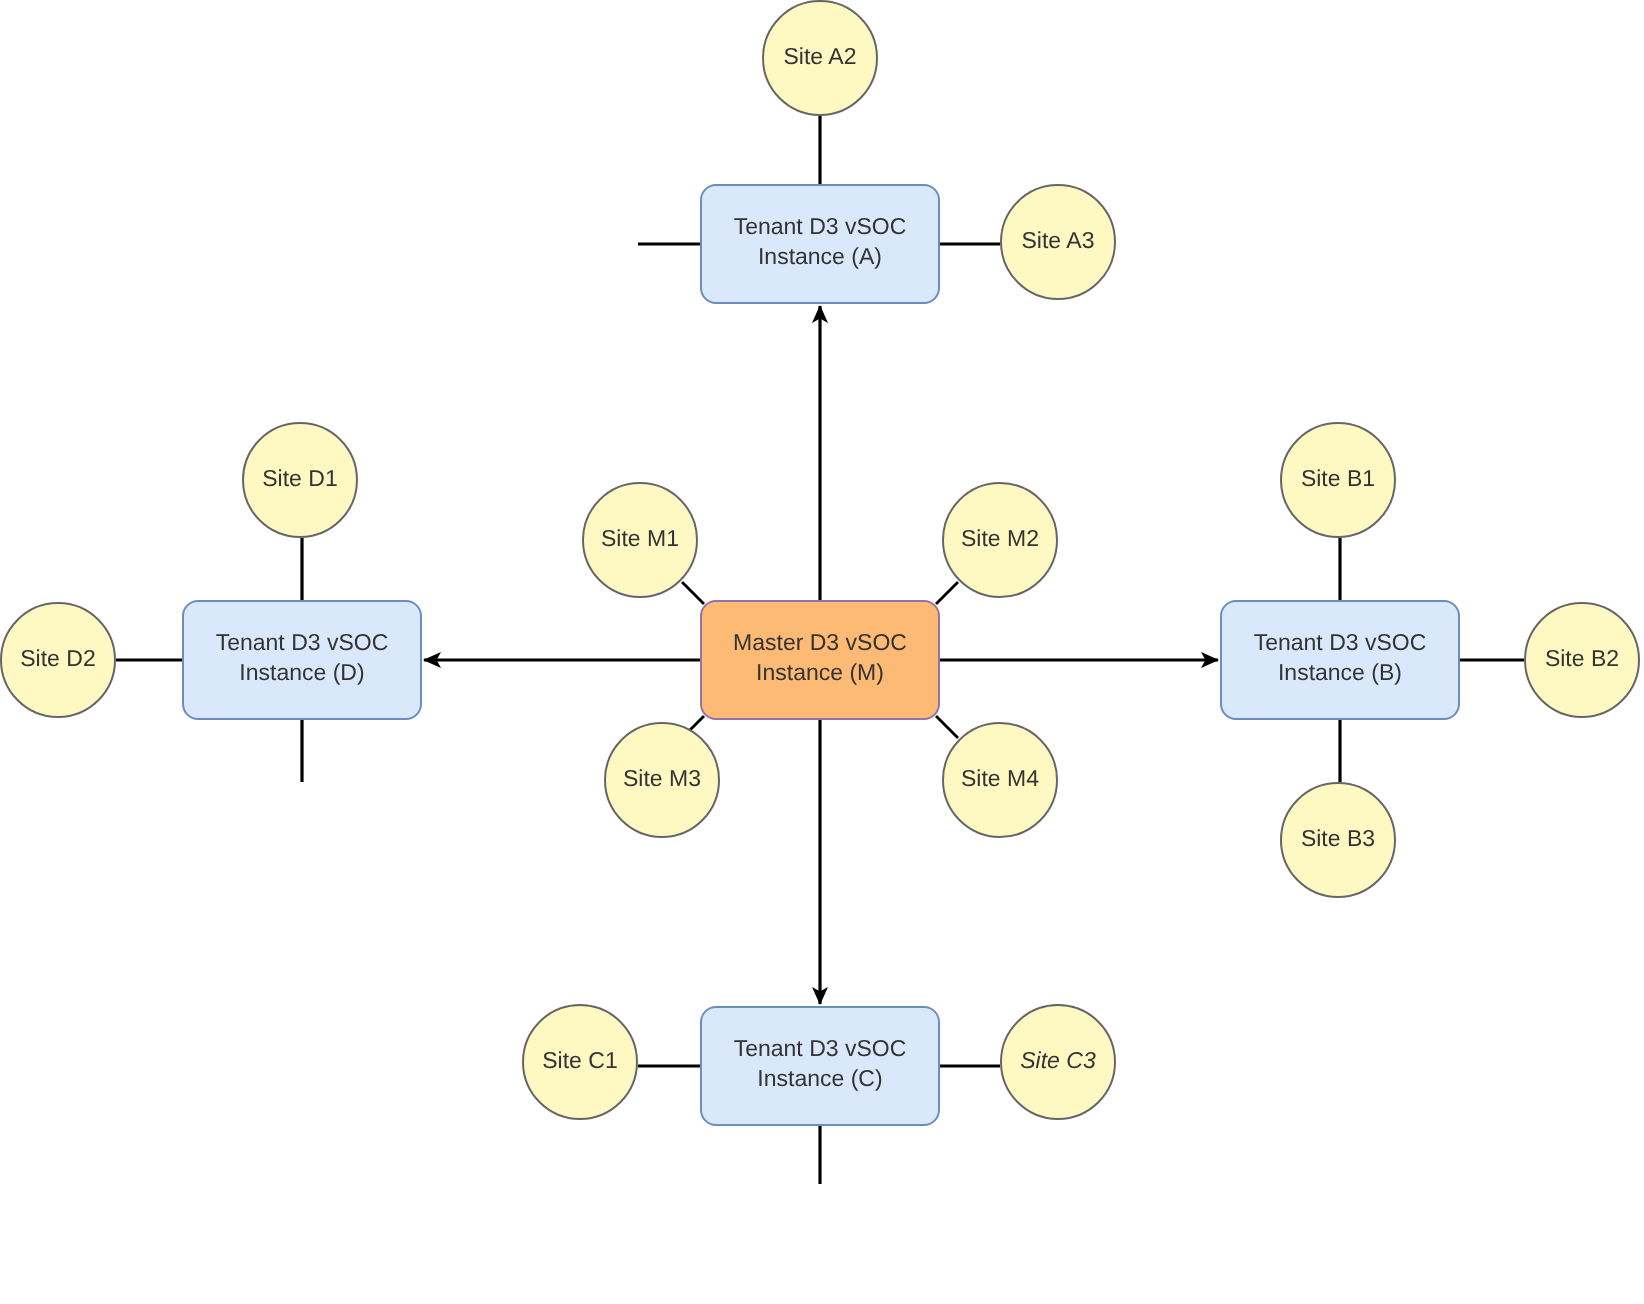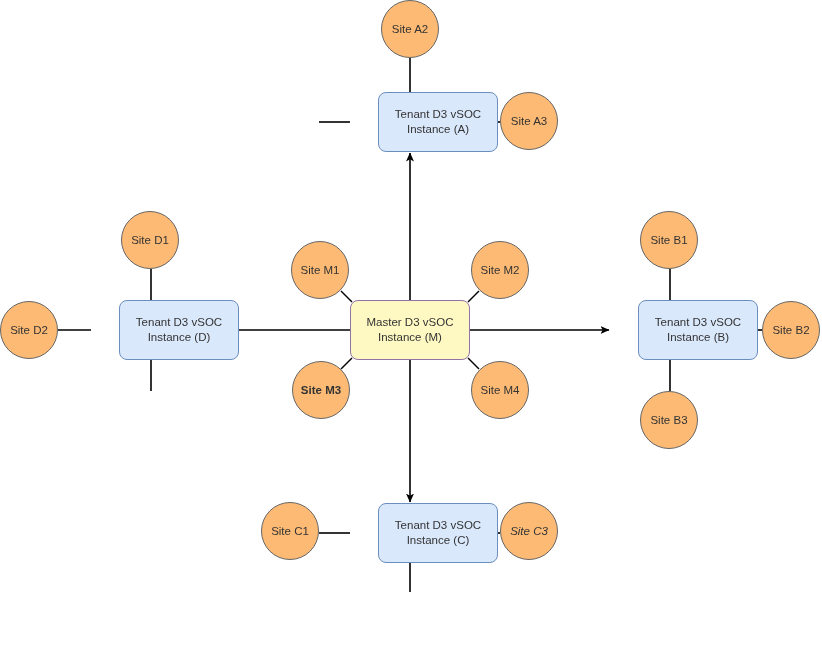--- a/index.html
+++ b/index.html
@@ -37,32 +37,31 @@
   .box {
     width: 120px;
     height: 60px;
     border-radius: 8px;
     border: 1px solid;
     font-size: 11.5px;
   }
   .box-tenant {
     background: #dae8fc;
     border-color: #6c8ebf;
-    margin-left: 28px;
   }
   .box-master {
-    background: #fef9c3;
+    background: #fdba74;
     border-color: #9673a6;
     text-align: center;
   }
   .circle {
     width: 58px;
     height: 58px;
     border-radius: 50%;
-    background: #fdba74;
+    background: #fef9c3;
     border: 1px solid #666666;
     font-size: 11.5px;
   }
   .node-label {
     display: block;
     white-space: pre-line;
   }
 </style>
 </head>
 <body>
@@ -158,20 +157,20 @@
   <div class="node circle" style="left:0px; top:301px;">
     <span class="node-label">Site D2</span>
   </div>
 
   <div class="node circle" style="left:291px; top:241px;">
     <span class="node-label">Site M1</span>
   </div>
   <div class="node circle" style="left:471px; top:241px;">
     <span class="node-label">Site M2</span>
   </div>
-  <div class="node circle" style="left:292px; top:361px;font-weight:bold;">
+  <div class="node circle" style="left:302px; top:361px;">
     <span class="node-label">Site M3</span>
   </div>
   <div class="node circle" style="left:471px; top:361px;">
     <span class="node-label">Site M4</span>
   </div>
 
 </div>
 
 </body></html>

